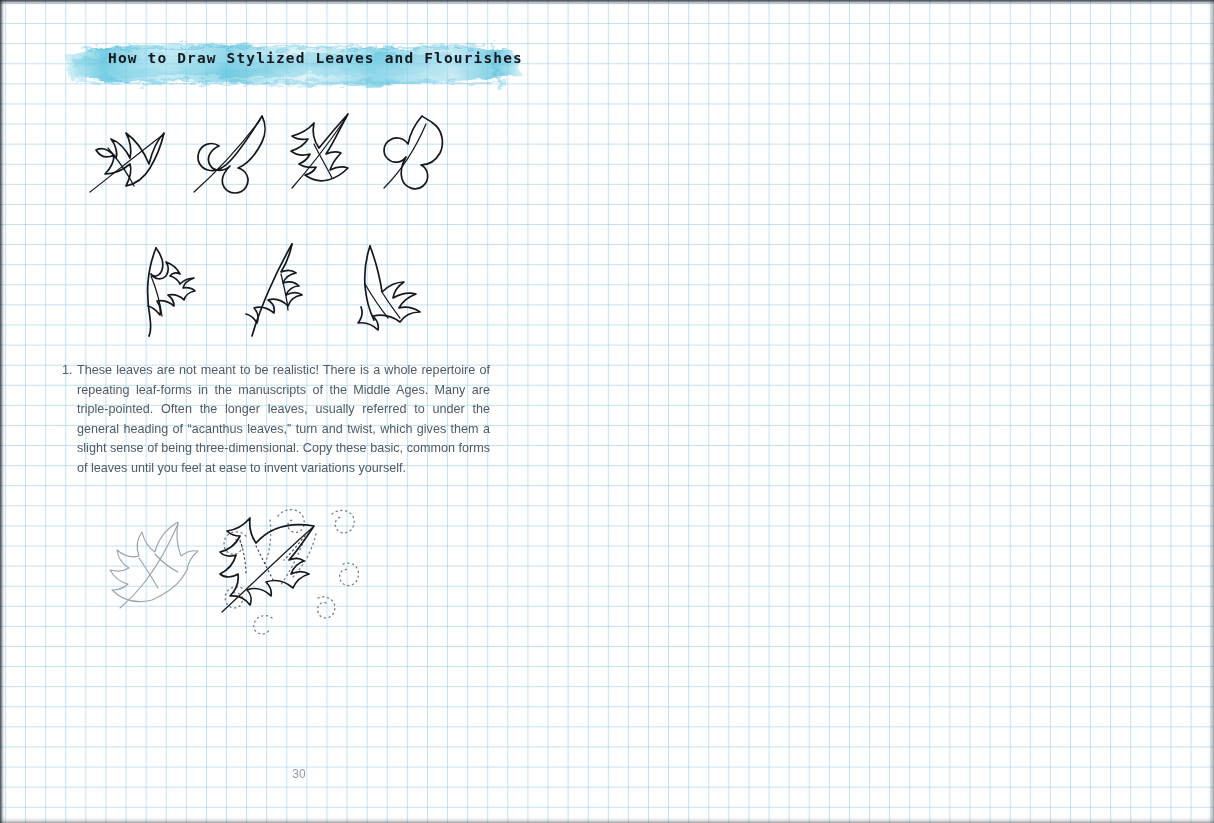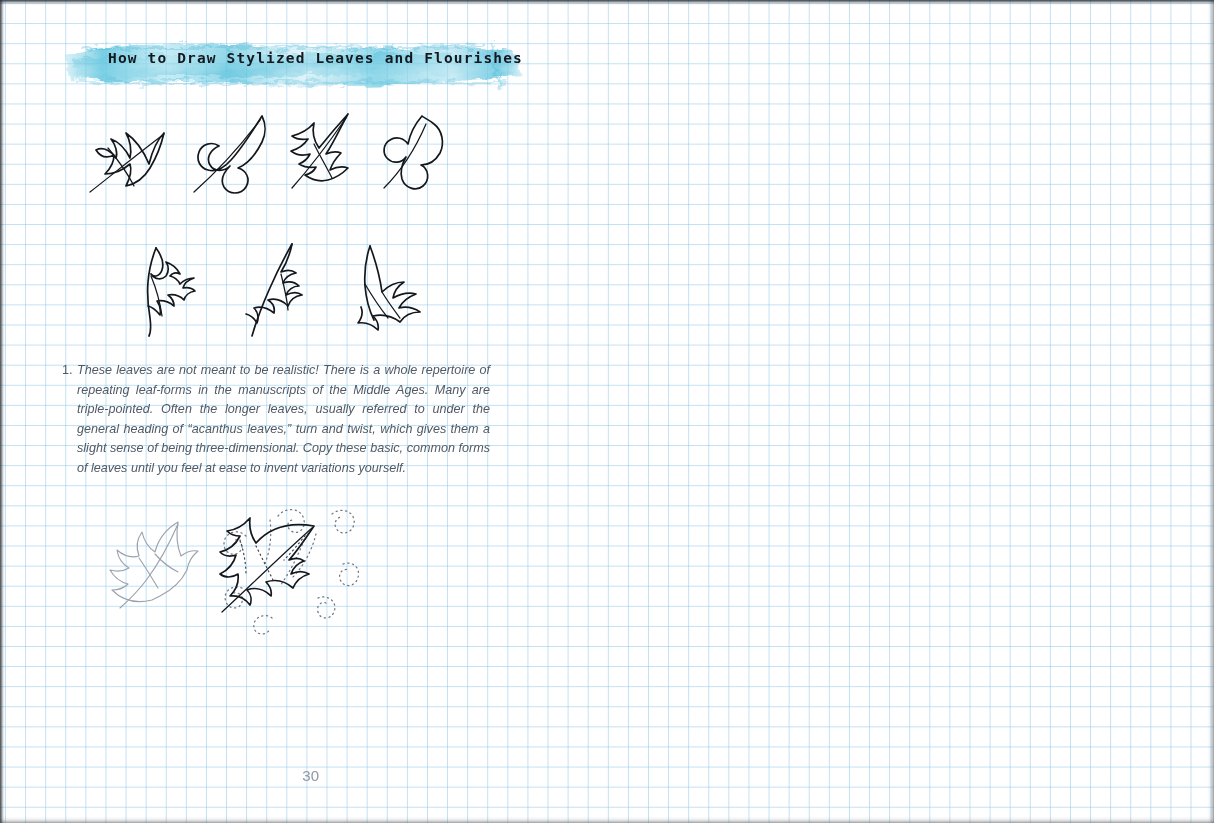--- a/index.html
+++ b/index.html
@@ -88,32 +88,32 @@
     text-align: justify;
     font-family: "Liberation Sans", sans-serif;
   }
   .para .num {
     position: absolute;
     left: 0;
     top: 0;
     width: 15px;
     text-align: left;
   }
-  .para .body { display: block; padding-left: 15px; font-style: italic; }
+  .para .body { display: block; padding-left: 15px; }
 
   #para-left  { left: 62px;  top: 361px; width: 428px; }
 
   
   .folio {
     position: absolute;
     font-family: "Liberation Sans", sans-serif;
-    font-size: 15px;
+    font-size: 12px;
     color: #8d98a4;
     width: 40px;
-    text-align: right;
+    text-align: center;
   }
   #folio-left  { left: 279px; top: 767px; }
 
   .art { position: absolute; }
   .art svg { display: block; overflow: visible; }
 
   .ink  { fill: none; stroke: #14181d; stroke-width: 1.7; stroke-linecap: round; stroke-linejoin: round; }
   .ink2 { fill: none; stroke: #14181d; stroke-width: 1.25; stroke-linecap: round; stroke-linejoin: round; }
   .pencil-l { fill: none; stroke: #9aa3ad; stroke-width: 1.15; stroke-linecap: round; stroke-linejoin: round; }
   .dotted { fill: none; stroke: #6d7680; stroke-width: 1.25; stroke-linecap: round;

